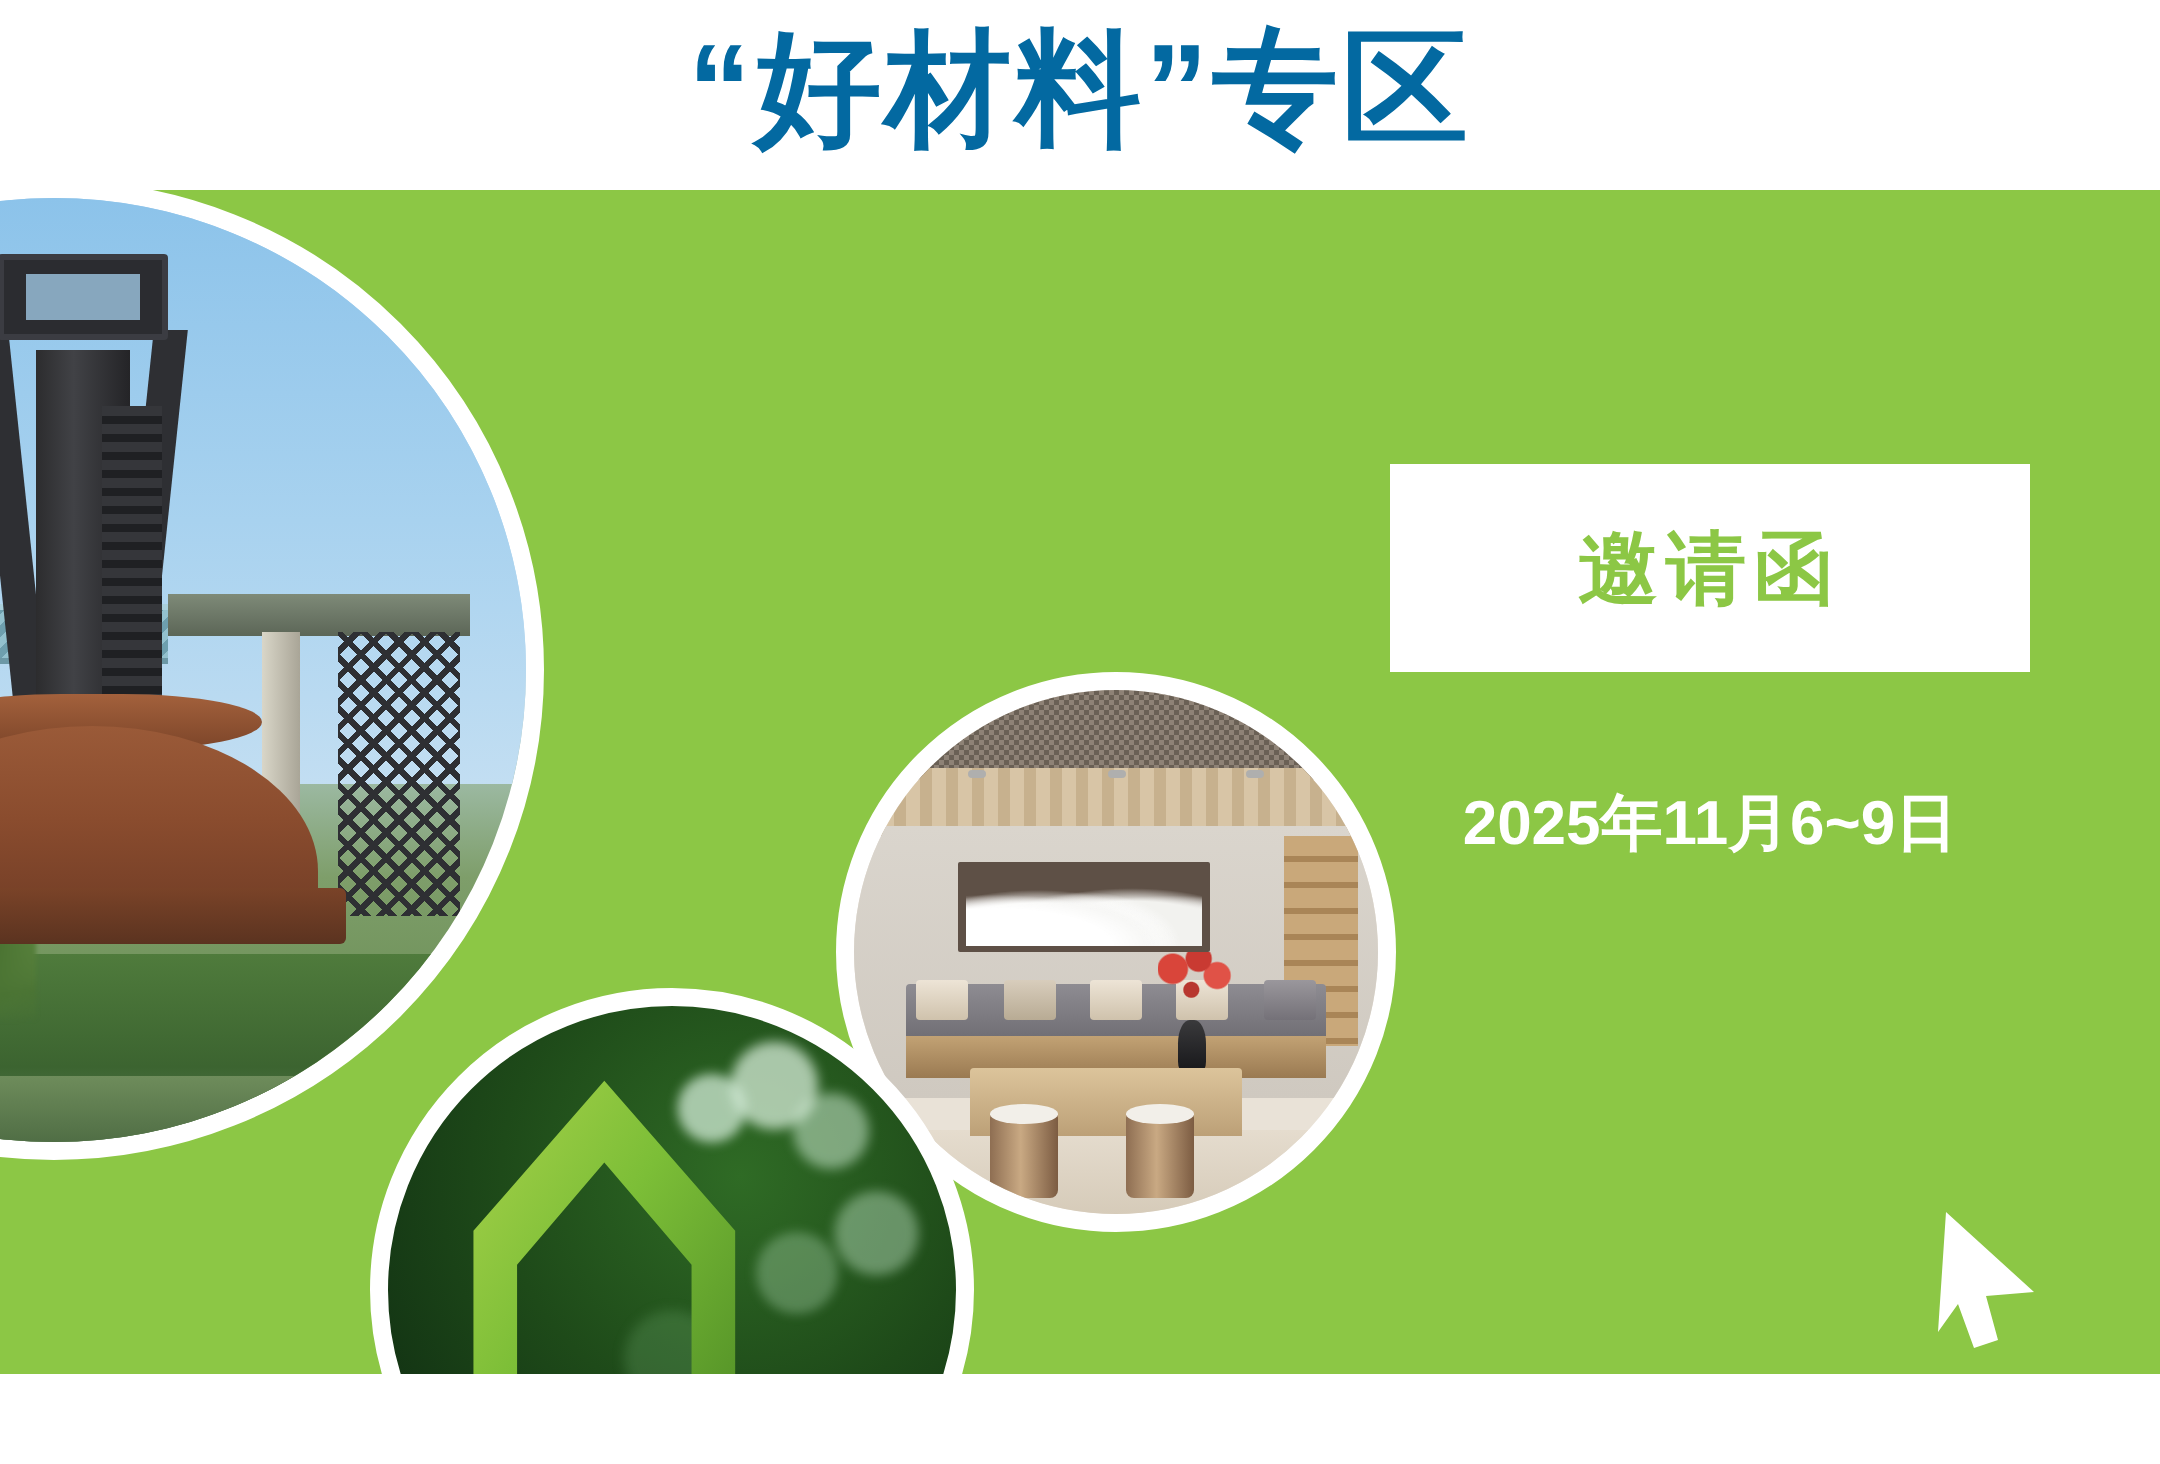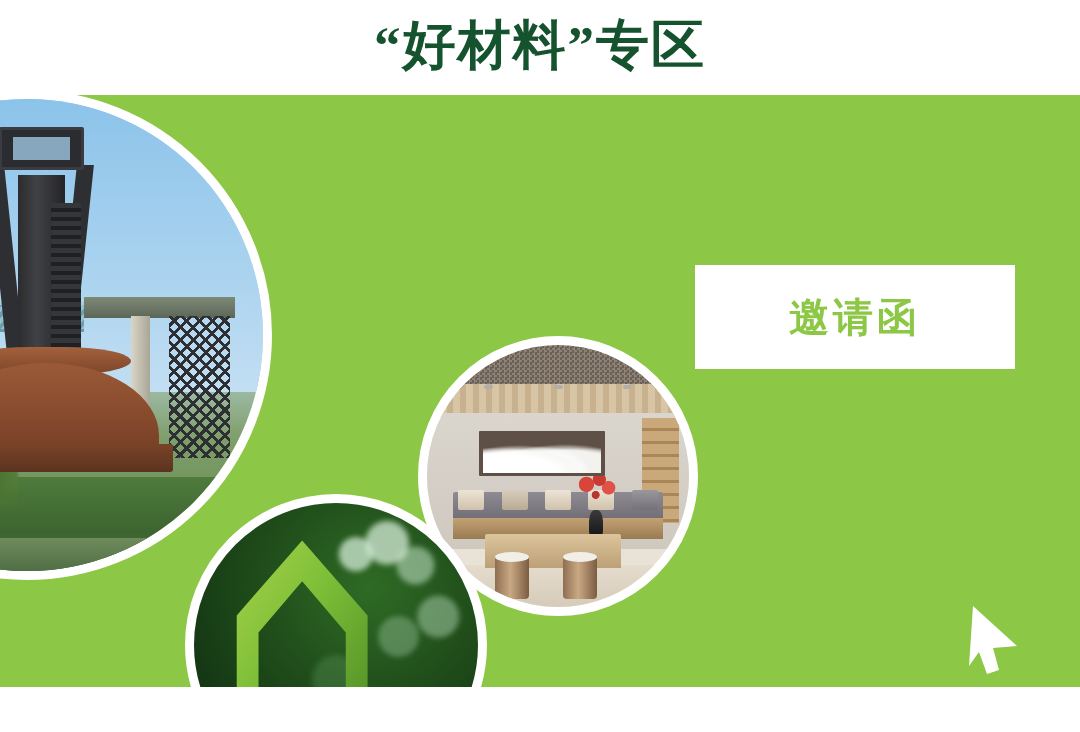--- a/index.html
+++ b/index.html
@@ -25,26 +25,26 @@
     left: 0;
     top: 0;
     width: 1080px;
     height: 95px;
     background: #ffffff;
     display: flex;
     align-items: center;
     justify-content: center;
   }
   .header-title {
-    font-family: Liberation Serif, serif;
+    font-family: Liberation Sans, sans-serif;
     font-weight: bold;
-    font-size: 53px;
+    font-size: 63px;
     line-height: 1;
     letter-spacing: 2px;
-    color: #14532d;
+    color: #0369a1;
     white-space: nowrap;
     transform: translateY(-2px);
   }
 
   
   .green-panel {
     position: absolute;
     left: 0;
     top: 95px;
     width: 1080px;
@@ -312,25 +312,26 @@
               <stop offset="100%" stop-color="#4E8C25"></stop>
             </linearGradient>
           </defs>
           <path d="M50 2 L98 46 L98 116 L2 116 L2 46 Z
                    M50 26 L18 56 L18 100 L82 100 L82 56 Z" fill="url(#grassGrad)" fill-rule="evenodd"></path>
         </svg>
       </div>
 
     </div>
 
-    <div class="invite-box" style="left:695px; top:137px;margin-top:33px;">
+    <div class="invite-box" style="left:695px; top:137px;">
       <span class="invite-text">邀请函</span>
     </div>
 
     <div class="venue-block" style="top:295px;">
+      <div class="venue-date">2025年11月6~9日</div>
     </div>
 
     <div class="cursor-icon" style="top:505px;">
       <svg viewBox="0 0 70 80" aria-hidden="true">
         <path d="M18 6 L62 46 L38 48 L44 70 L32 74 L24 52 L14 66 Z" fill="#FFFFFF"></path>
       </svg>
     </div>
 
   </div>
 </div>

